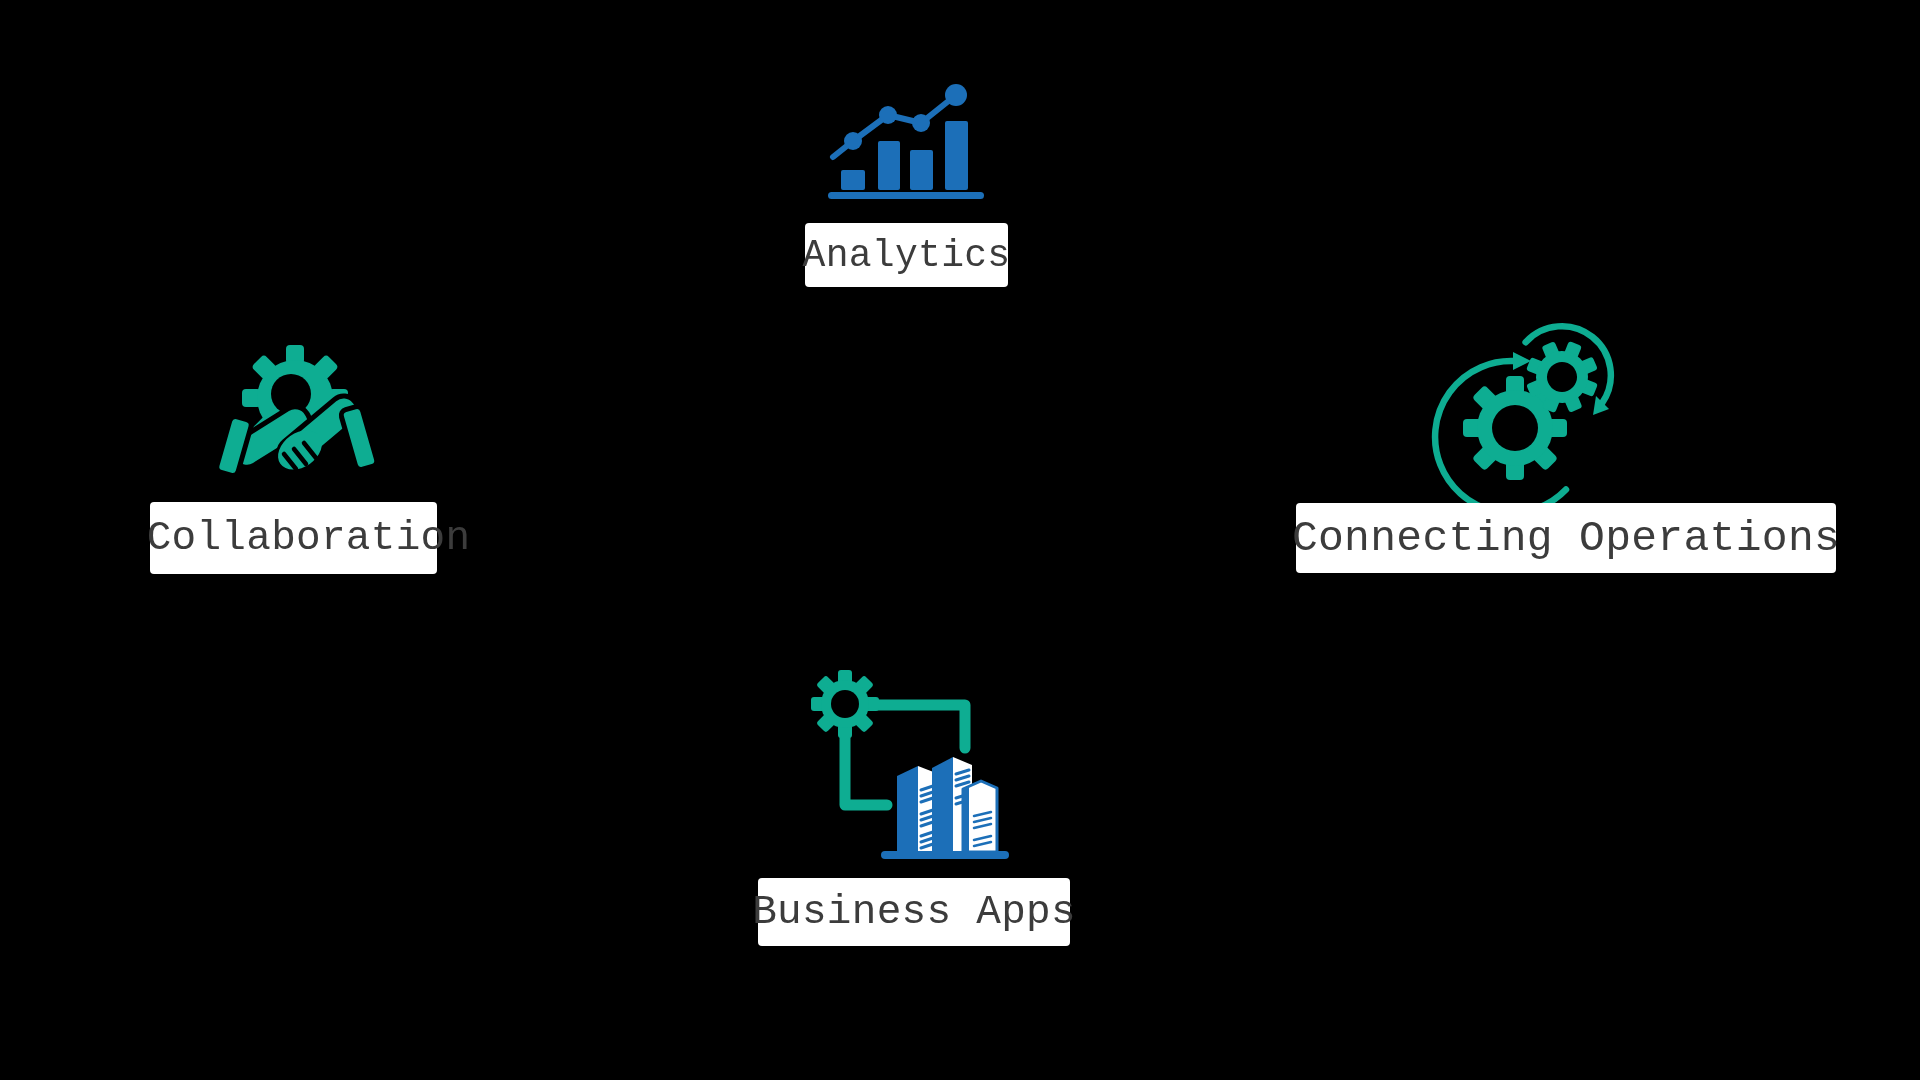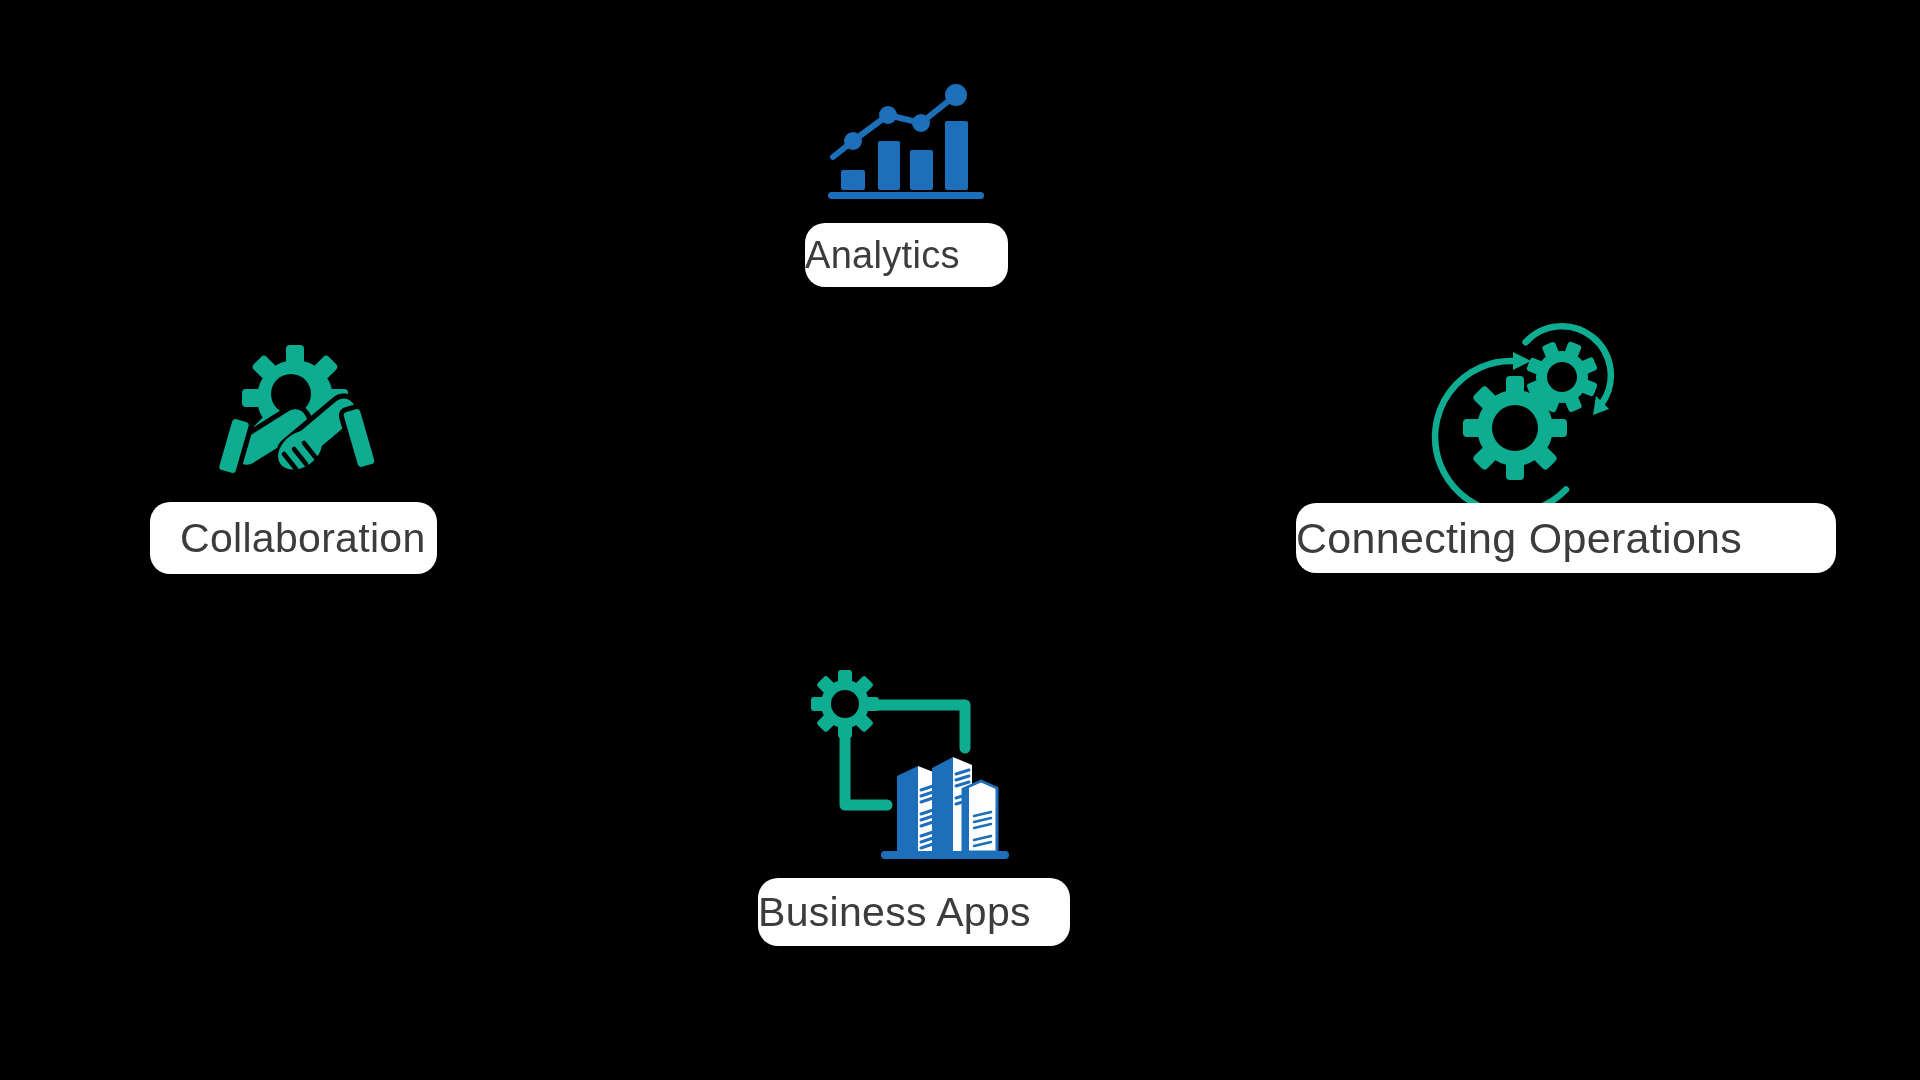--- a/index.html
+++ b/index.html
@@ -26,25 +26,26 @@
   .fill-blue{fill:var(--blue);}
   .fill-white{fill:#ffffff;}
   .fill-black{fill:#000000;}
   .stroke-teal{stroke:var(--teal);fill:none;}
   .stroke-blue{stroke:var(--blue);}
   .stroke-black{stroke:#000000;}
   .node-label{
     position:absolute;
     background:var(--label-bg);
     color:var(--label-text);
-    border-radius:20px;
-    display:flex;align-items:center;
+    border-radius:4px;
+    display:flex;align-items:center;justify-content:center;
     font-weight:500;
     letter-spacing:0.3px;
     white-space:nowrap;
+    font-family:Liberation Mono, monospace;
   }
   #label-analytics{left:805px;top:223px;width:203px;height:64px;font-size:38px;}
   #label-collaboration{left:150px;top:502px;width:287px;height:72px;font-size:41px;padding-left:30px;}
   #label-connecting-operations{left:1296px;top:503px;width:540px;height:70px;font-size:43px;}
   #label-business-apps{left:758px;top:878px;width:312px;height:68px;font-size:41px;}
 
   #icon-analytics{left:826px;top:78px;width:160px;height:128px;}
   #icon-collaboration{left:220px;top:338px;width:150px;height:160px;}
   #icon-connecting-operations{left:1443px;top:325px;width:180px;height:195px;}
   #icon-business-apps{left:805px;top:668px;width:210px;height:200px;}

